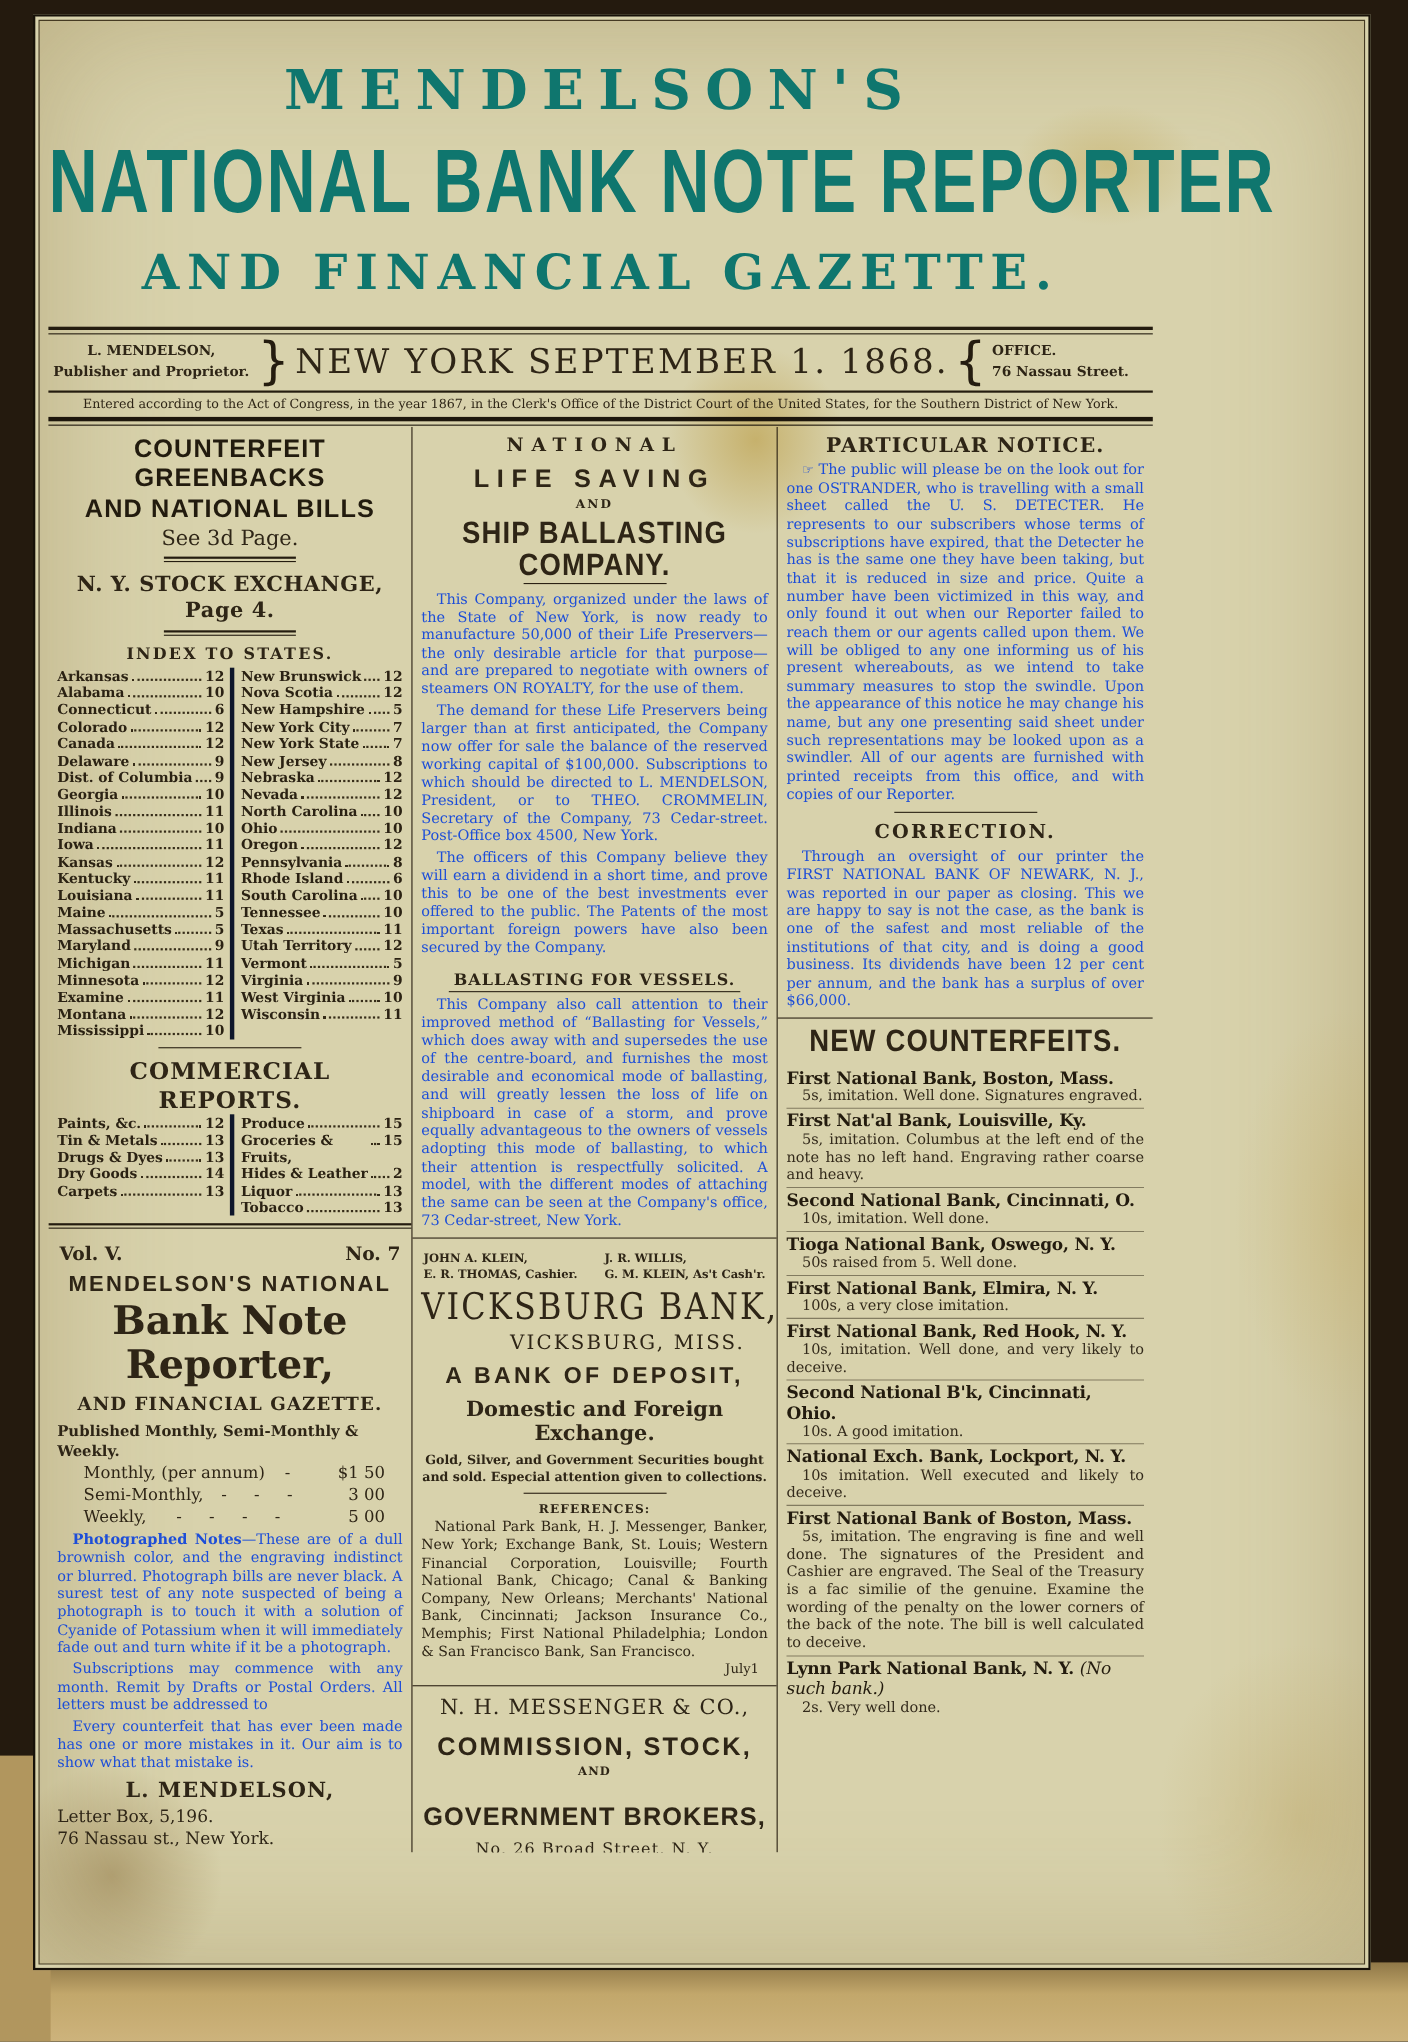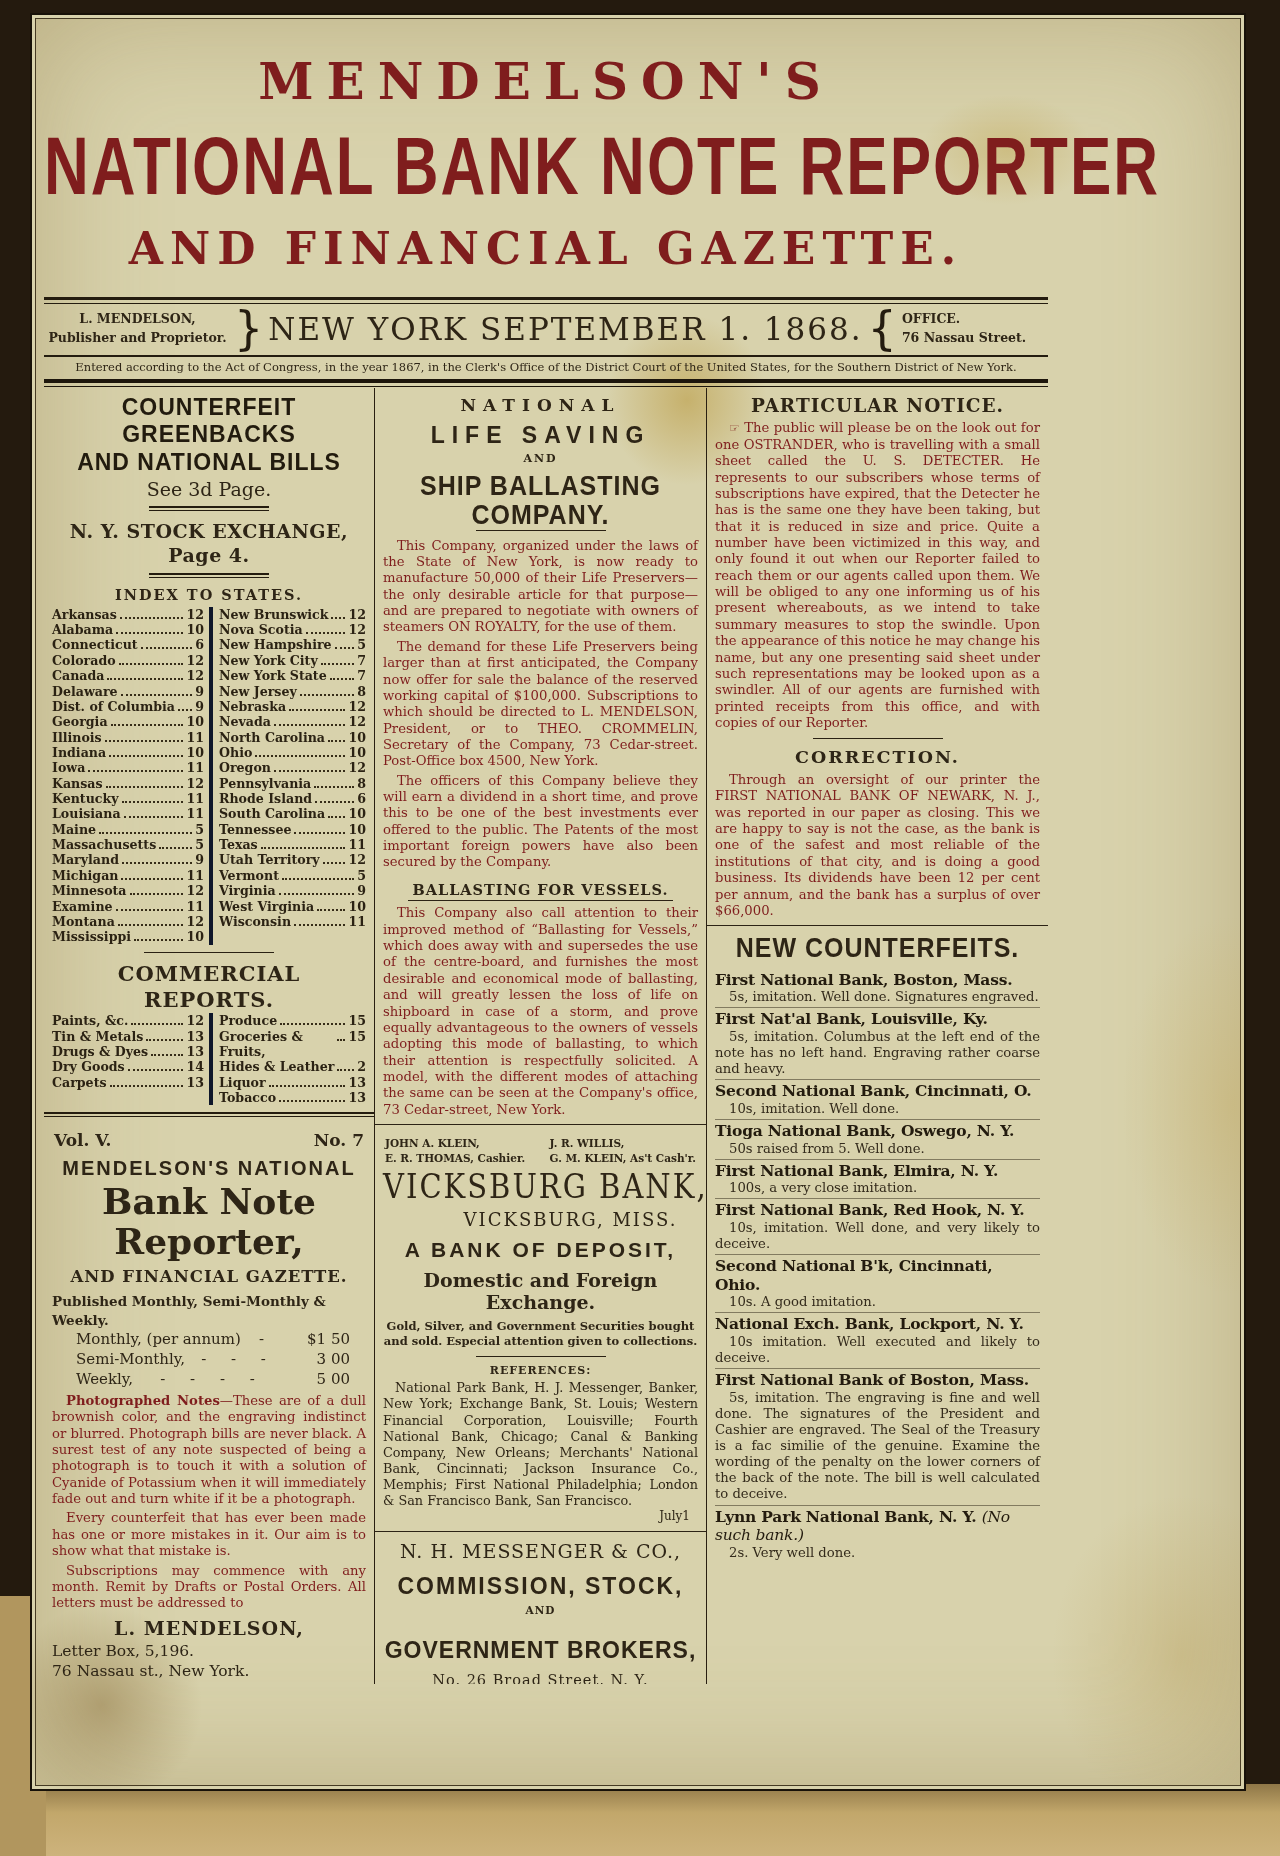--- a/index.html
+++ b/index.html
@@ -21,21 +21,21 @@
   .stain{position:absolute;border-radius:50%;pointer-events:none;}
   .stain.s1{left:575px;top:300px;width:160px;height:170px;background:radial-gradient(closest-side,rgba(186,155,66,.6),rgba(186,155,66,0));}
   .stain.s2{left:890px;top:80px;width:170px;height:110px;background:radial-gradient(closest-side,rgba(190,160,72,.4),rgba(190,160,72,0));}
   .stain.s3{left:-30px;top:1590px;width:200px;height:200px;background:radial-gradient(closest-side,rgba(128,98,44,.42),rgba(128,98,44,0));}
   .stain.s4{left:1090px;top:900px;width:220px;height:380px;background:radial-gradient(closest-side,rgba(198,170,92,.33),rgba(198,170,92,0));}
   .stain.s5{left:1020px;top:1480px;width:260px;height:320px;background:radial-gradient(closest-side,rgba(180,150,75,.30),rgba(180,150,75,0));}
 
   .printed{position:absolute;left:12px;top:0;width:1004px;}
 
   
-  .mast{text-align:center;color:#7f1d1d;}
+  .mast{text-align:center;color:#0f766e;}
   .mast-title{padding-top:42px;font:700 50px/1 "DejaVu Serif",serif;letter-spacing:13px;}
   .mast-main{margin-top:18px;font:700 62px/1 "Liberation Sans",sans-serif;letter-spacing:2px;
     transform:scaleY(1.32);transform-origin:center top;white-space:nowrap;}
   .mast-sub{margin-top:40px;font:700 44px/1 "DejaVu Serif",serif;letter-spacing:7px;}
   .rule-dbl{margin-top:26px;height:3px;border-top:3px solid #241c0f;border-bottom:1px solid #241c0f;}
   .rule-thin{border-top:2px solid #241c0f;}
   .rule-big{height:3px;border-top:4px solid #1d160c;border-bottom:1px solid #1d160c;margin-bottom:1px;}
 
   
   .dateline{display:flex;align-items:center;padding:5px 2px 7px;}
@@ -72,21 +72,21 @@
   .idxrow .pg{text-align:right;}
   .h-comm{font:700 21px/1.25 "DejaVu Serif",serif;letter-spacing:1px;margin-top:8px;}
   .volrow{display:flex;justify-content:space-between;font:700 17px/1.3 "DejaVu Serif",serif;padding:5px 2px 3px;}
   .h-pub1{font:700 20px/1.2 "Liberation Sans",sans-serif;letter-spacing:2px;margin-top:2px;}
   .h-pub2{font:700 36px/1.1 "DejaVu Serif",serif;margin-top:2px;}
   .h-pub3{font:700 16.5px/1.2 "DejaVu Serif",serif;letter-spacing:1px;margin-top:5px;}
   .publine{font:700 13.5px/1.4 "DejaVu Serif",serif;margin-top:6px;}
   .raterow{display:flex;font:400 15px/1.33 "DejaVu Serif",serif;padding-left:24px;}
   .raterow .rdash{flex:1;text-align:center;letter-spacing:10px;}
   .raterow .rval{width:58px;text-align:right;padding-right:16px;white-space:nowrap;}
-  .para{font:400 13.2px/1.24 "DejaVu Serif",serif;text-align:justify;text-indent:14px;color:#7f1d1d;margin-top:3px;}
+  .para{font:400 13.2px/1.24 "DejaVu Serif",serif;text-align:justify;text-indent:14px;color:#1d4ed8;margin-top:3px;}
   .lead{font-weight:700;}
   .sig{font:700 19px/1.2 "DejaVu Serif",serif;text-align:center;letter-spacing:1px;margin:5px 0 3px;}
   .addrrow{display:flex;justify-content:space-between;font:400 15.5px/1.25 "DejaVu Serif",serif;flex-direction:column;}
 
   
   .h-nat{font:700 17px/1.2 "DejaVu Serif",serif;letter-spacing:7px;margin-top:1px;}
   .h-life{font:700 23px/1.1 "Liberation Sans",sans-serif;letter-spacing:7px;margin-top:7px;}
   .h-and{font:700 11px/1.1 "DejaVu Serif",serif;letter-spacing:2px;margin-top:5px;}
   .h-ship{font:700 25px/1.05 "Liberation Sans",sans-serif;letter-spacing:1px;margin-top:5px;transform:scaleY(1.12);transform-origin:center top;}
   .h-ballast{text-align:center;margin:9px 0 4px;}
@@ -470,22 +470,22 @@
             <span class="rdash">- - -</span>
             <span class="rval">3 00</span>
           </div>
             <div class="raterow">
             <span>Weekly,</span>
             <span class="rdash">- - - -</span>
             <span class="rval">5 00</span>
           </div>
           </div>
         <div class="para"><span class="lead">Photographed Notes</span><span>—These are of a dull brownish color, and the engraving indistinct or blurred. Photograph bills are never black. A surest test of any note suspected of being a photograph is to touch it with a solution of Cyanide of Potassium when it will immediately fade out and turn white if it be a photograph.</span></div>
+        <div class="para">Subscriptions may commence with any month. Remit by Drafts or Postal Orders. All letters must be addressed to</div>
         <div class="para">Every counterfeit that has ever been made has one or more mistakes in it. Our aim is to show what that mistake is.</div>
-        <div class="para">Subscriptions may commence with any month. Remit by Drafts or Postal Orders. All letters must be addressed to</div>
         <div class="sig">L. MENDELSON,</div>
         <div class="addrrow">
           <span>Letter Box, 5,196.</span>
           <span>76 Nassau st., New York.</span>
         </div>
 
       </div>
 
       <div class="col colM">
         <div class="ctr h-nat">NATIONAL</div>

